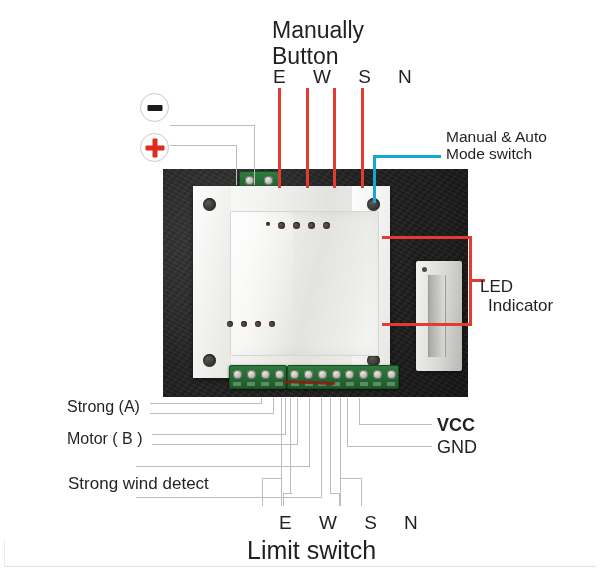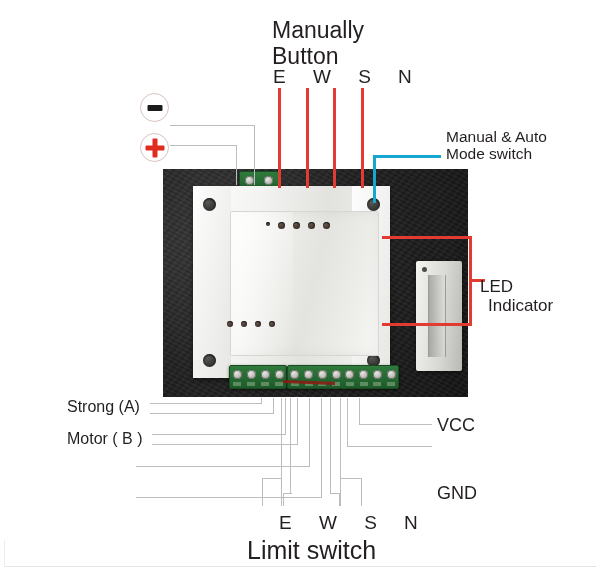--- a/index.html
+++ b/index.html
@@ -20,22 +20,22 @@
   .t-manual{font-size:23px;left:272px;top:18px;}
   .t-ewsn-top{font-size:19px;left:273px;top:66px;letter-spacing:11px;}
   .t-dc{font-size:19px;left:68px;top:110px;text-align:left;}
   .t-dc .l2{display:block;padding-left:18px;}
   .t-mode{font-size:15.5px;left:446px;top:128px;}
   .t-led{font-size:17px;left:480px;top:277px;}
   .t-led .l2{display:block;padding-left:8px;}
   .t-motora{font-size:16px;left:67px;top:398px;}
   .t-motorb{font-size:16px;left:67px;top:430px;}
   .t-wind{font-size:17px;left:68px;top:474px;}
-  .t-vcc{font-size:18px;left:437px;top:415px;}
-  .t-gnd{font-size:18px;left:437px;top:437px;margin-top:46px;}
+  .t-vcc{font-size:18px;left:437px;top:415px;font-weight:bold;}
+  .t-gnd{font-size:18px;left:437px;top:437px;}
   .t-ewsn-bot{font-size:19px;left:279px;top:512px;letter-spacing:11px;}
   .t-limit{font-size:25px;left:247px;top:536px;}
 
   
   #photo{
     left:163px;top:169px;width:305px;height:228px;
     background:
       radial-gradient(circle at 20% 30%, #3a3a3a 0%, #222 45%, #141414 100%),
       #1d1d1d;
     overflow:hidden;
@@ -319,20 +319,21 @@
   <div class="lbl t-ewsn-top">E W S N</div>
 
   <div class="lbl t-dc"></div>
 
   <div class="lbl t-led"><span>LED</span><span class="l2">Indicator</span></div>
 
   <div class="lbl t-mode"><span>Manual &amp; Auto</span><br><span>Mode switch</span></div>
 
   <div class="lbl t-motora">Strong (A)</div>
   <div class="lbl t-motorb">Motor ( B )</div>
+  <div class="lbl t-wind">Strong wind detect</div>
 
   <div class="lbl t-vcc">VCC</div>
   <div class="lbl t-gnd">GND</div>
 
   <div class="lbl t-ewsn-bot">E W S N</div>
   <div class="lbl t-limit">Limit switch</div>
 
   <div id="bottom-rule"></div>
   <div id="left-rule"></div>
 </div>

